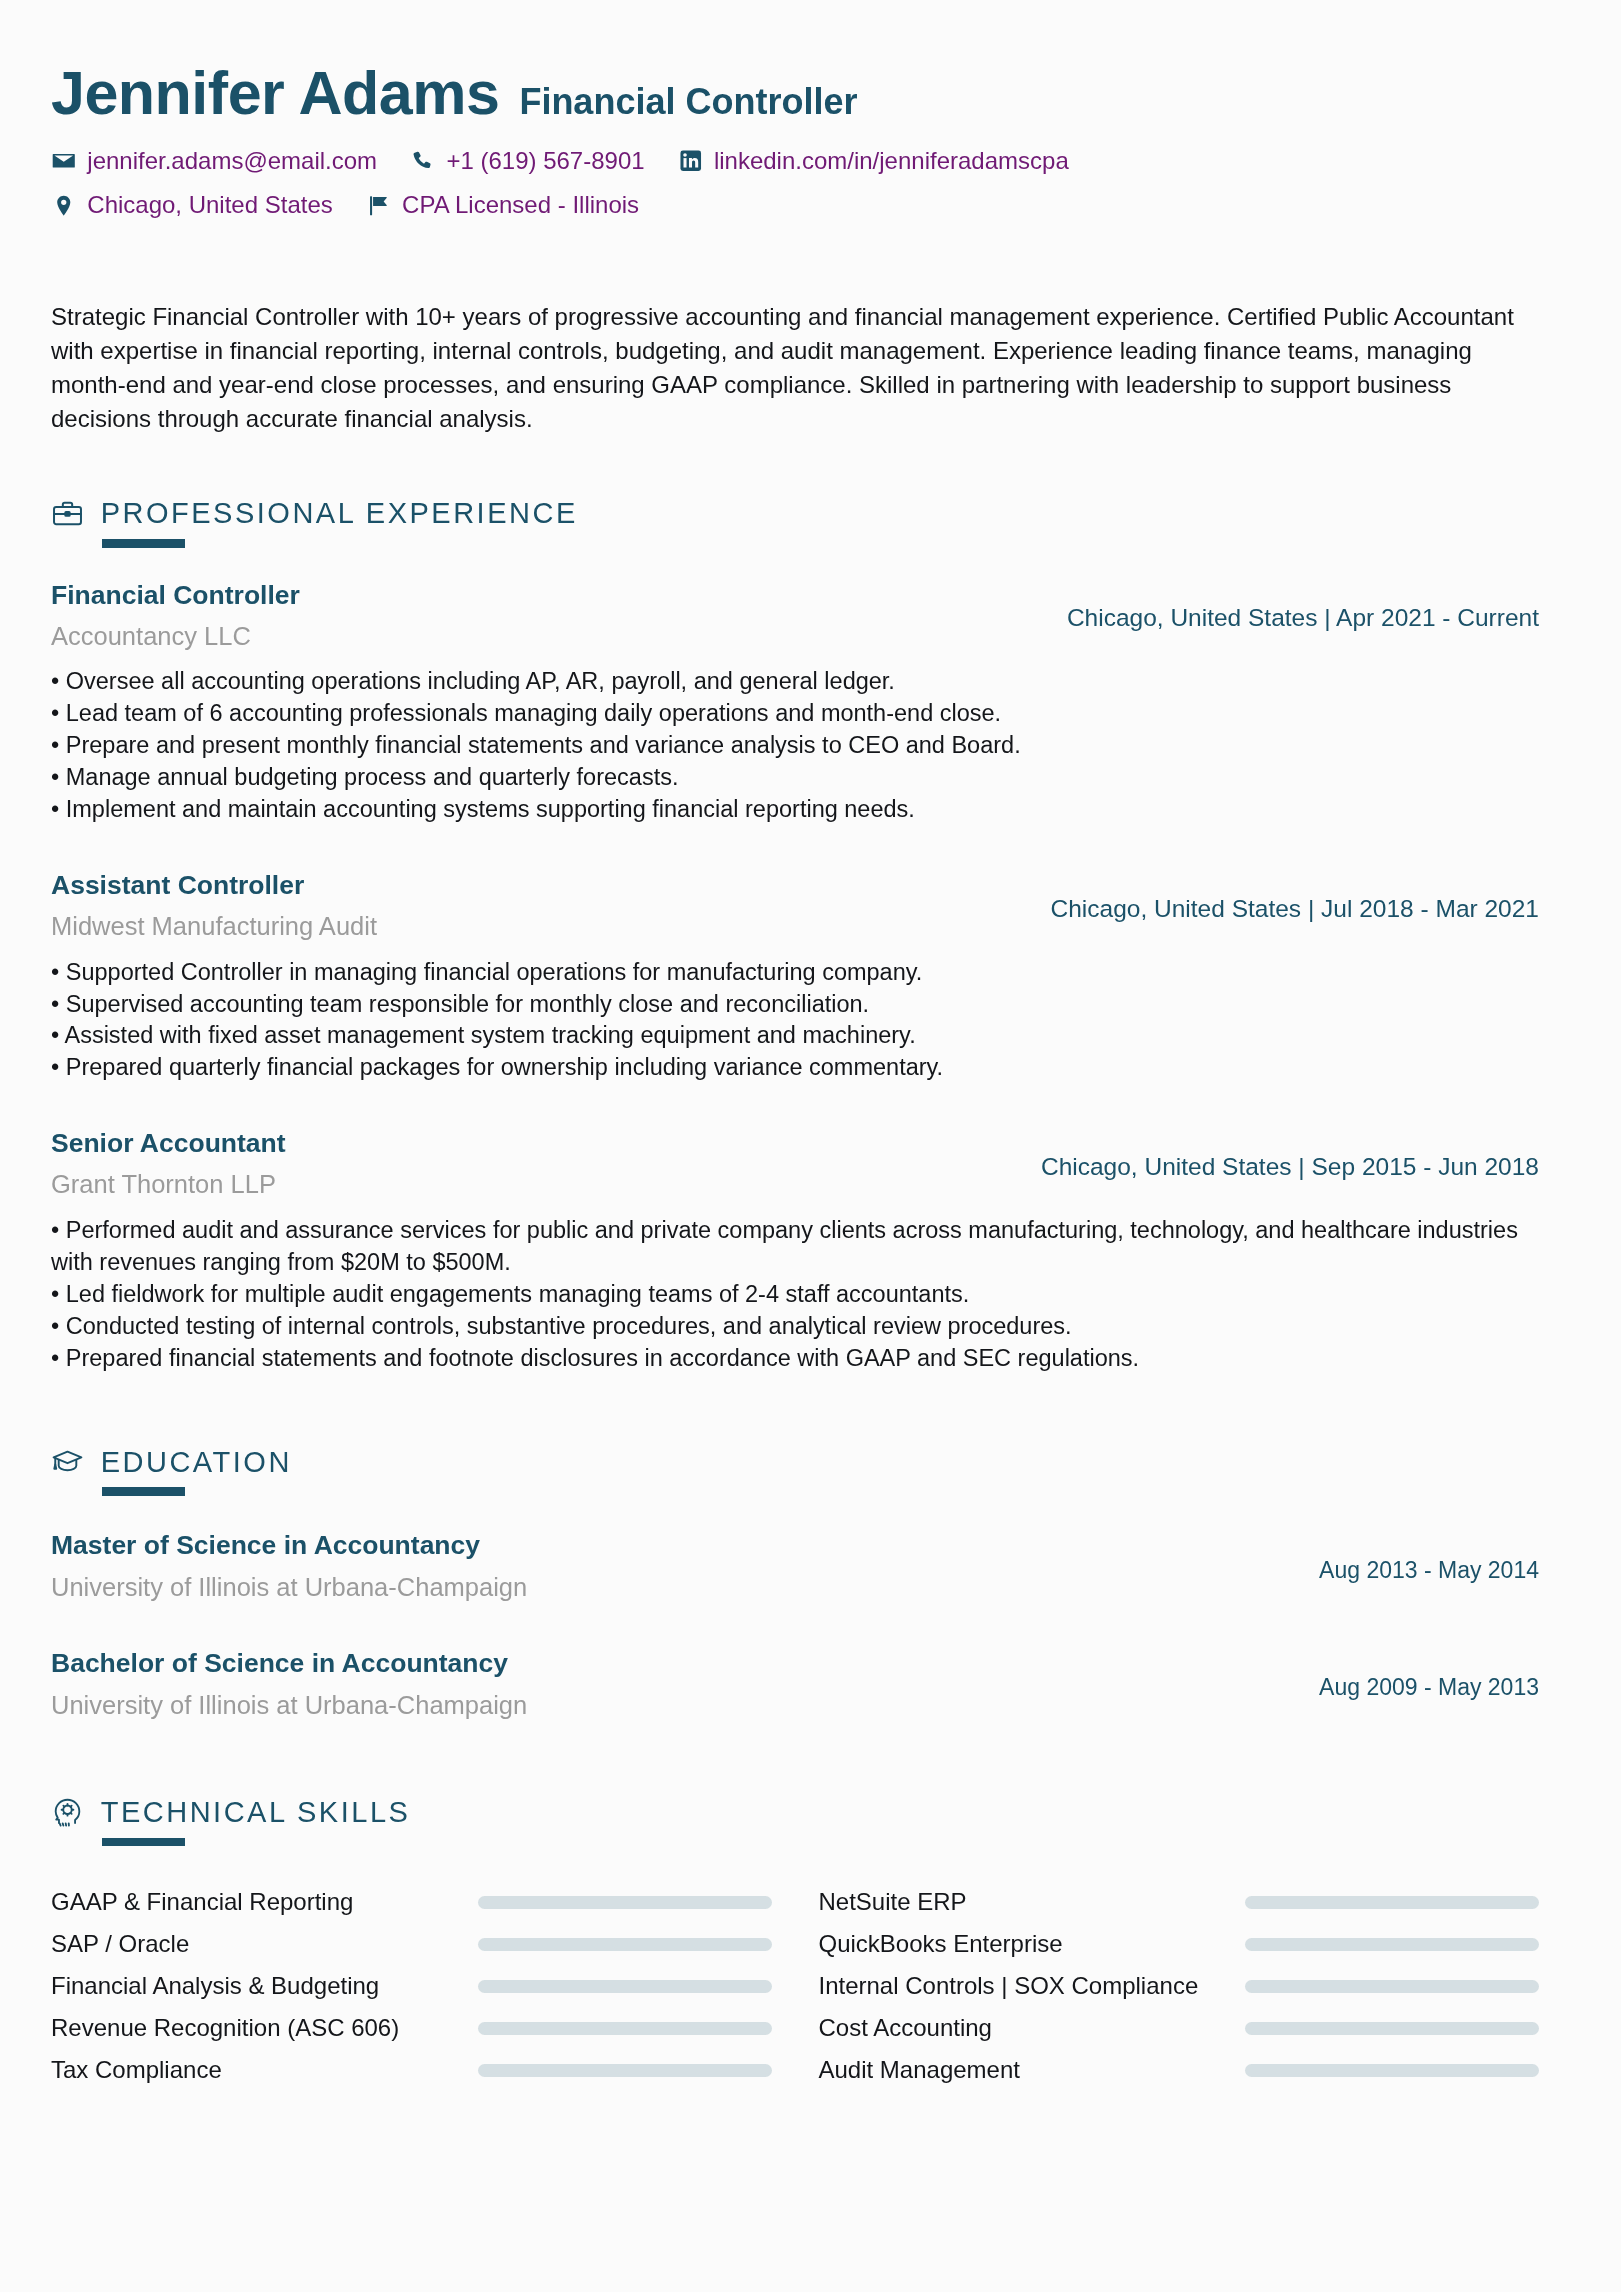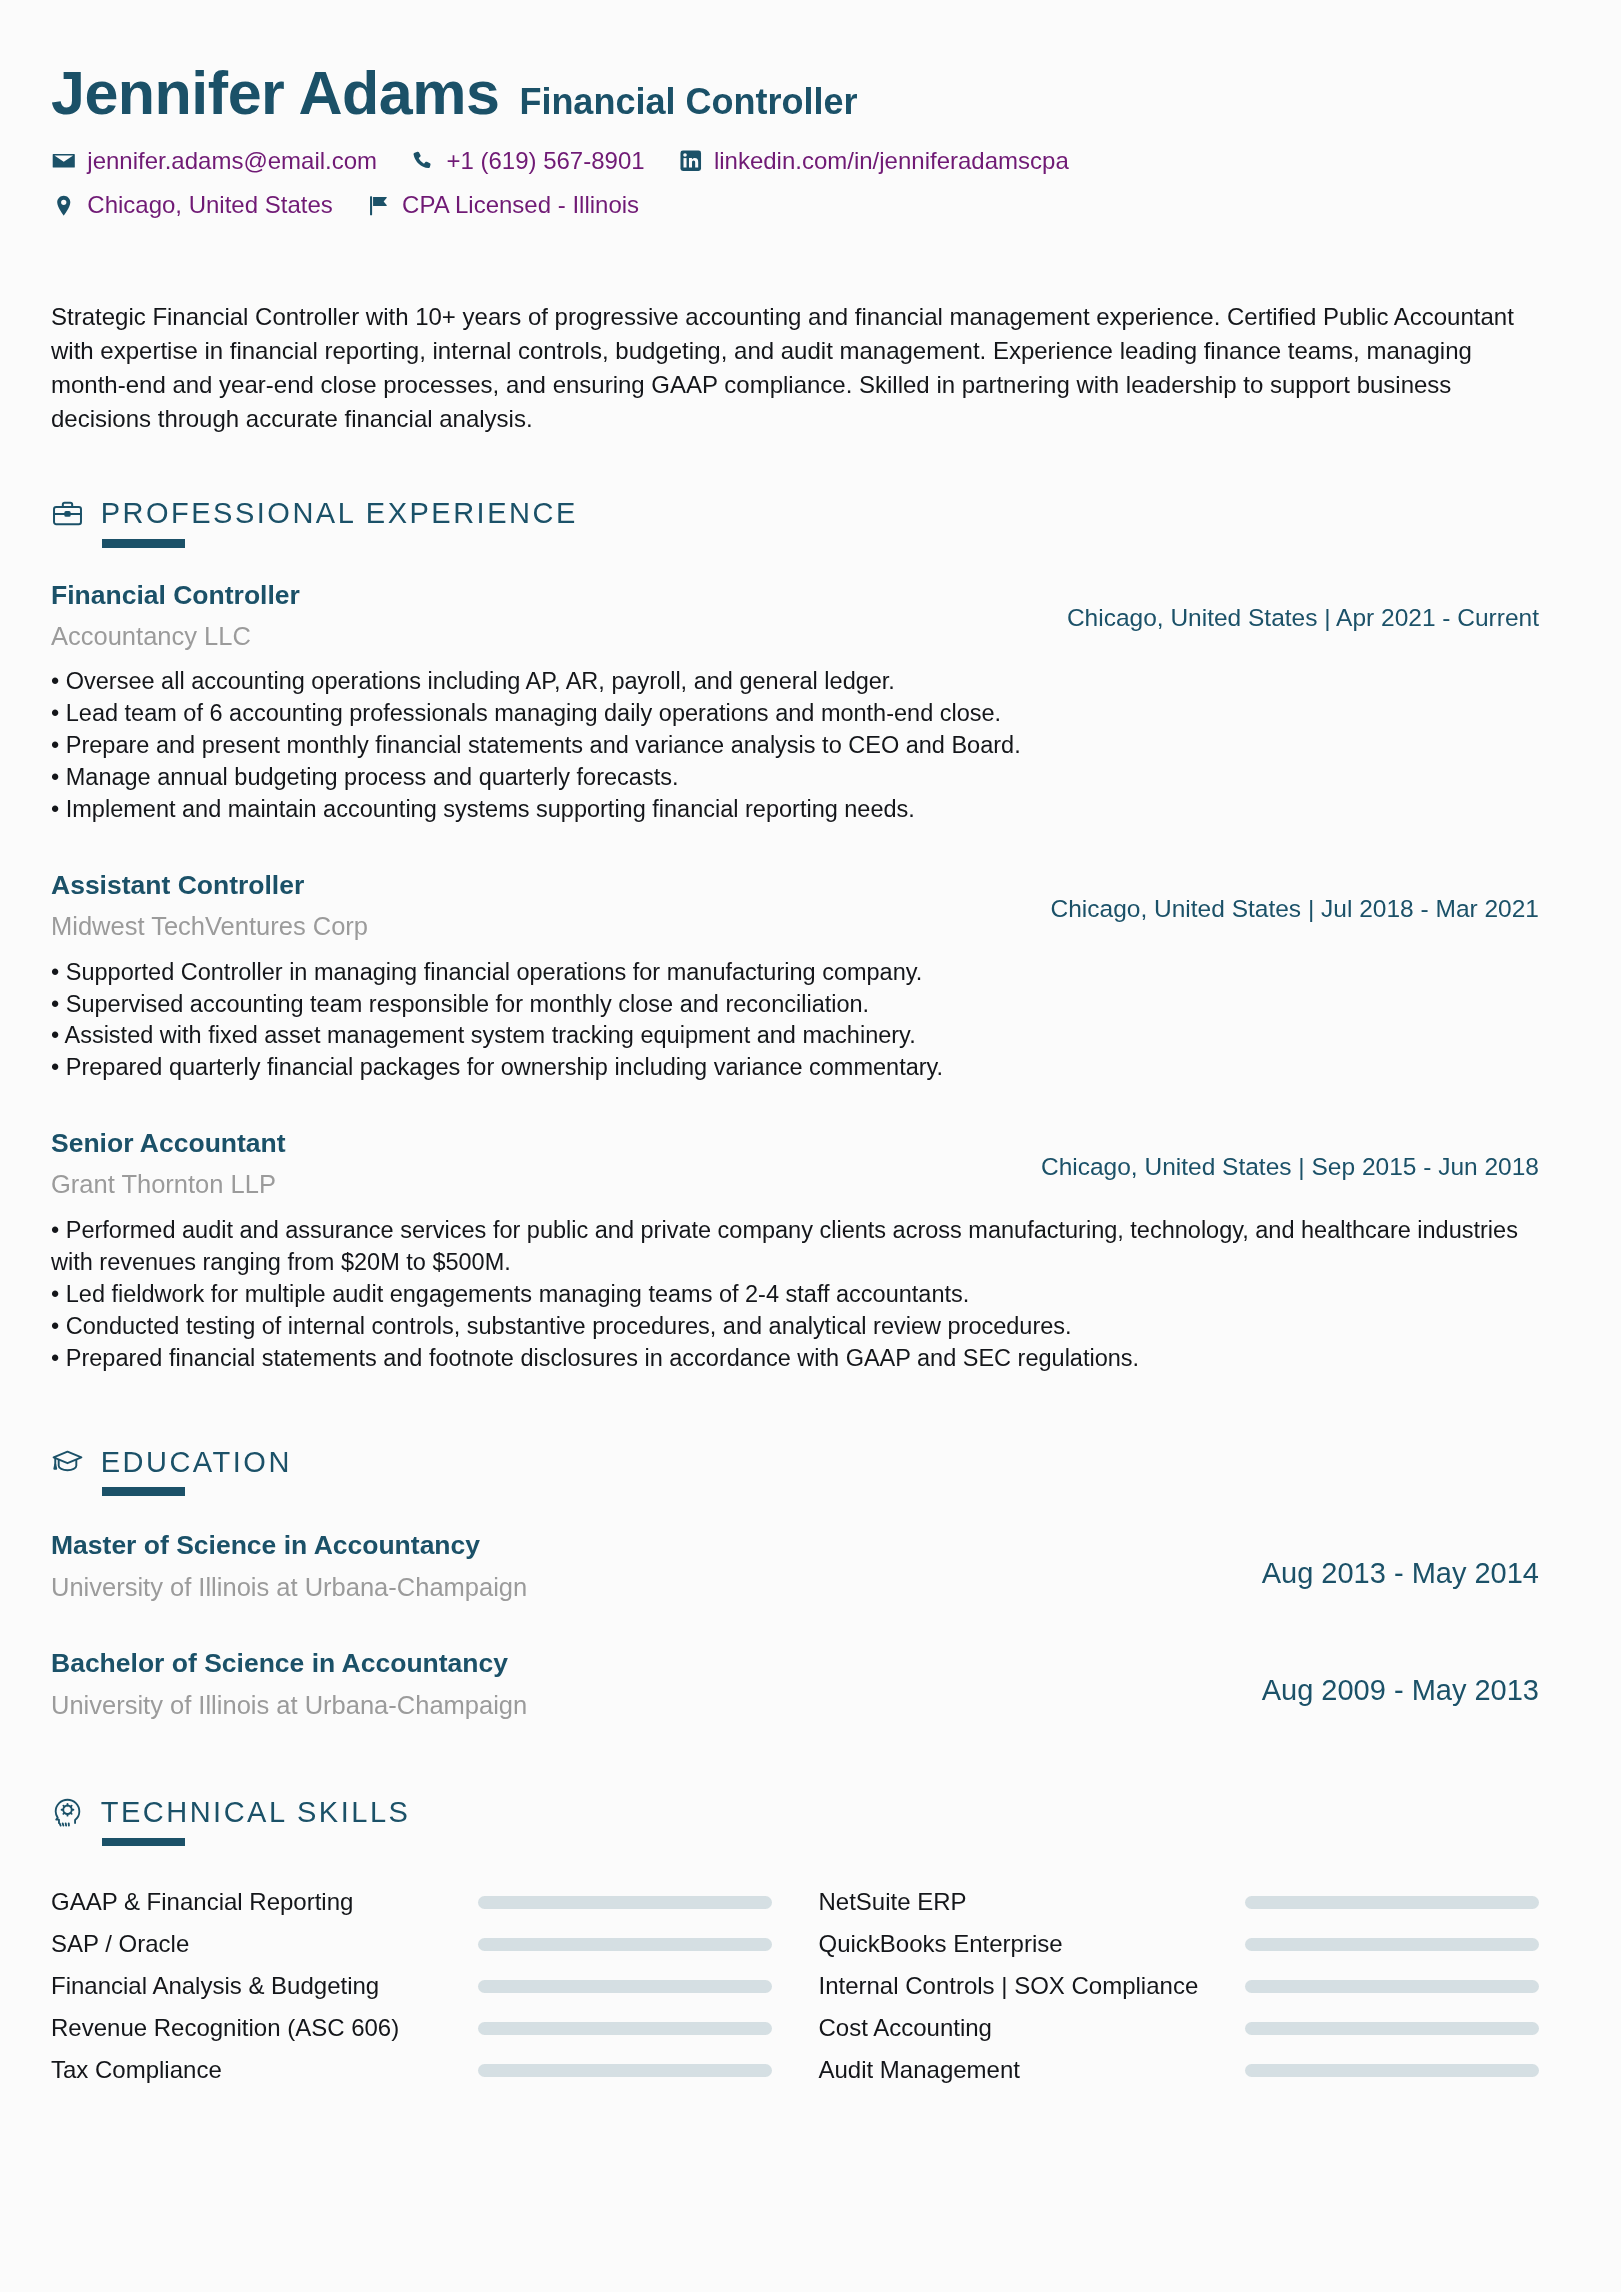--- a/index.html
+++ b/index.html
@@ -169,21 +169,21 @@
     line-height: 1.25;
   }
   .edu-school {
     font-size: 25.5px;
     color: #9b9b9b;
     line-height: 1.25;
     margin-top: 9.8px;
   }
   .edu-dates {
     flex: 0 0 auto;
-    font-size: 29px;
+    font-size: 23px;
     color: #1b5168;
     text-align: right;
     white-space: nowrap;
     padding-top: 27.4px;
     padding-left: 29px;
   }
 
   
   .skills-wrap {
     margin-top: 35px;
@@ -319,21 +319,21 @@
           <span class="bullet">Prepare and present monthly financial statements and variance analysis to CEO and Board.</span>
           <span class="bullet">Manage annual budgeting process and quarterly forecasts.</span>
           <span class="bullet">Implement and maintain accounting systems supporting financial reporting needs.</span>
         </div>
       </div>
 
       <div class="entry" style="margin-top:43px;">
         <div class="entry-top">
           <div class="entry-left">
             <div class="entry-role">Assistant Controller</div>
-            <div class="entry-org">Midwest TechVentures Corp</div>
+            <div class="entry-org">Midwest Manufacturing Audit</div>
           </div>
           <div class="entry-meta">Chicago, United States | Jul 2018 - Mar 2021</div>
         </div>
         <div class="bullets">
           <span class="bullet">Supported Controller in managing financial operations for manufacturing company.</span>
           <span class="bullet">Supervised accounting team responsible for monthly close and reconciliation.</span>
           <span class="bullet">Assisted with fixed asset management system tracking equipment and machinery.</span>
           <span class="bullet">Prepared quarterly financial packages for ownership including variance commentary.</span>
         </div>
       </div>

